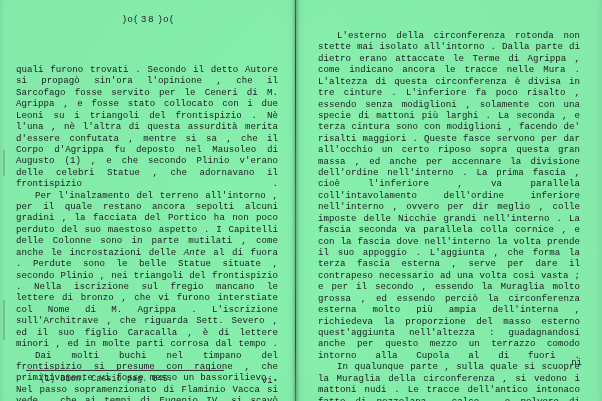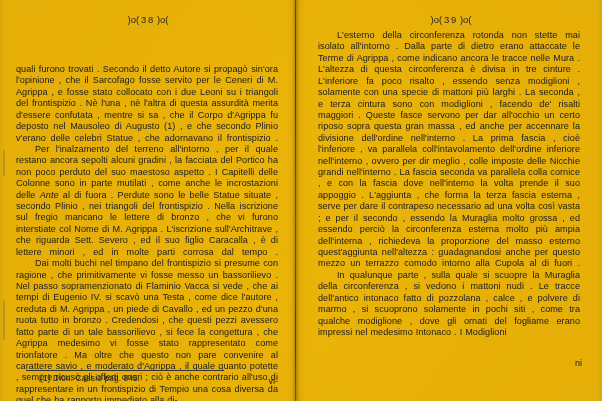--- a/index.html
+++ b/index.html
@@ -5,22 +5,22 @@
   html, body {
     margin: 0;
     padding: 0;
     background: #ffffff;
   }
   #scan {
     position: relative;
     width: 602px;
     height: 401px;
     overflow: hidden;
-    background: #eab308;
-    font-family: Liberation Sans, sans-serif;
+    background: #86efac;
+    font-family: Liberation Mono, monospace;
     color: #16161a;
   }
 
   
   .paper-tone {
     position: absolute;
     inset: 0;
     background:
       radial-gradient(ellipse 70% 90% at 22% 50%, rgba(255,255,255,0) 55%, rgba(0,0,0,0.018) 100%),
       radial-gradient(ellipse 70% 90% at 78% 50%, rgba(255,255,255,0) 55%, rgba(0,0,0,0.018) 100%);
@@ -193,23 +193,20 @@
 
     <div class="footnote-rule"></div>
     <div class="footnote">
       <span>(1)</span>
       <span>Dion. Cassio   pag. 845.</span>
     </div>
   </div>
 
   <div class="page page-recto">
 
-    <div class="page-header">
-      <span class="orn">)o(</span><span class="num">39</span><span class="orn">)o(</span>
-    </div>
 
     <div class="textblock">
       <p class="para indent">L'esterno della circonferenza rotonda non stette mai isolato all'intorno . Dalla parte di dietro erano attaccate le Terme di Agrippa , come indicano ancora le tracce nelle Mura . L'altezza di questa circonferenza è divisa in tre cinture . L'inferiore fa poco risalto , essendo senza modiglioni , solamente con una specie di mattoni più larghi . La seconda , e terza cintura sono con modiglioni , facendo de' risalti maggiori . Queste fasce servono per dar all'occhio un certo riposo sopra questa gran massa , ed anche per accennare la divisione dell'ordine nell'interno . La prima fascia , cioè l'inferiore , va parallela coll'intavolamento dell'ordine inferiore nell'interno , ovvero per dir meglio , colle imposte delle Nicchie grandi nell'interno . La fascia seconda va parallela colla cornice , e con la fascia dove nell'interno la volta prende il suo appoggio . L'aggiunta , che forma la terza fascia esterna , serve per dare il contrapeso necessario ad una volta così vasta ; e per il secondo , essendo la Muraglia molto grossa , ed essendo perciò la circonferenza esterna molto più ampia dell'interna , richiedeva la proporzione del masso esterno quest'aggiunta nell'altezza : guadagnandosi anche per questo mezzo un terrazzo comodo intorno alla Cupola al di fuori .</p>
       <p class="para indent last-left">In qualunque parte , sulla quale si scuopre la Muraglia della circonferenza , si vedono i mattoni nudi . Le tracce dell'antico intonaco fatto di pozzolana , calce , e polvere di marmo , si scuoprono solamente in pochi siti , come tra qualche modiglione , dove gli ornati del fogliame erano impressi nel medesimo Intonaco . I Modiglioni</p>
     </div>
 
     <div class="catchword catchword-recto">ni</div>
   </div>
 
   <div class="gutter"></div>

